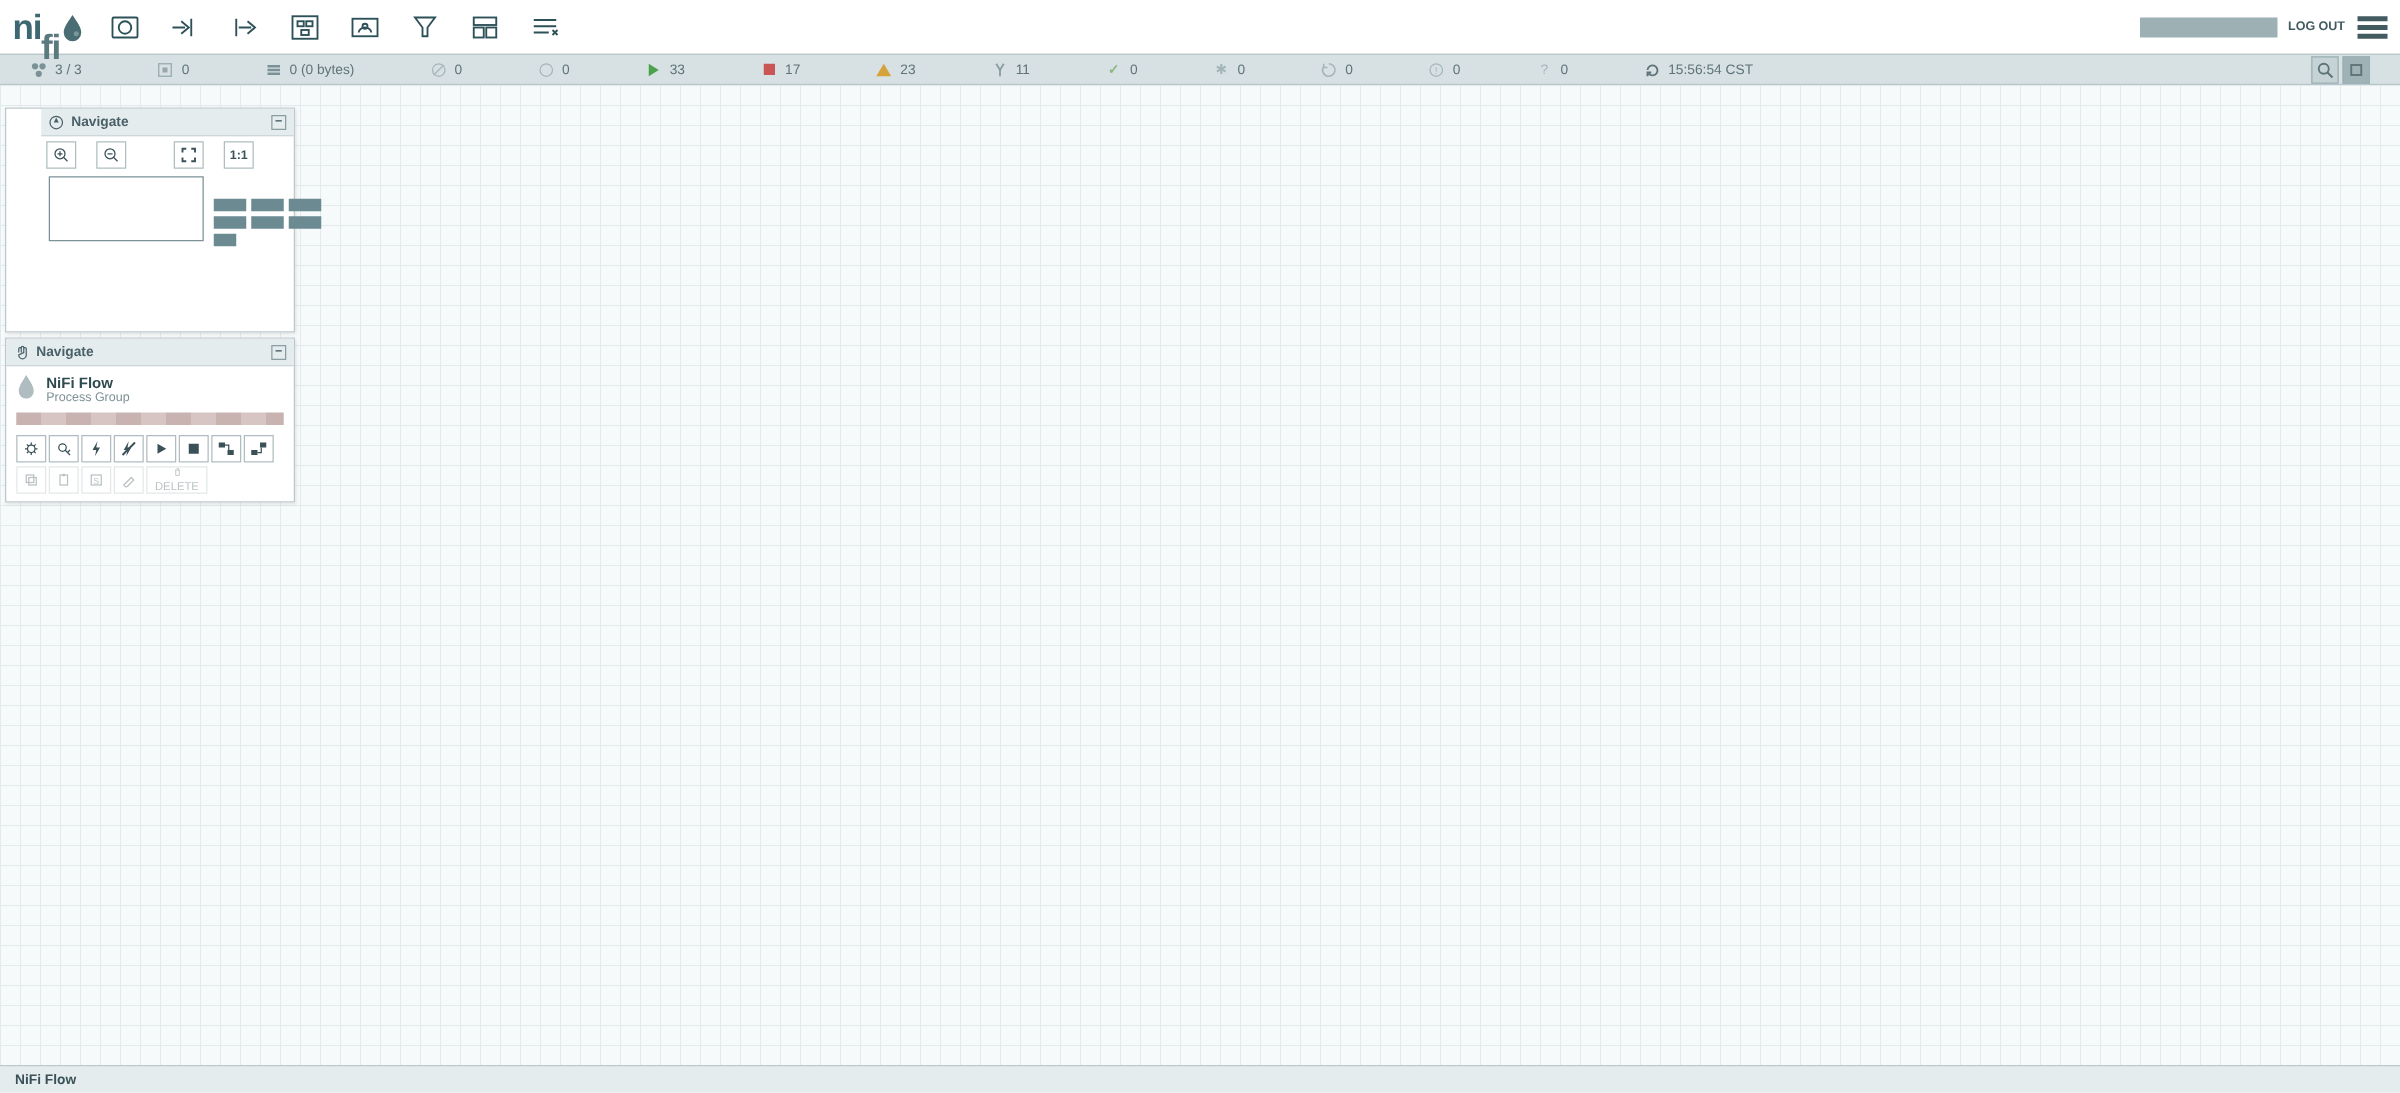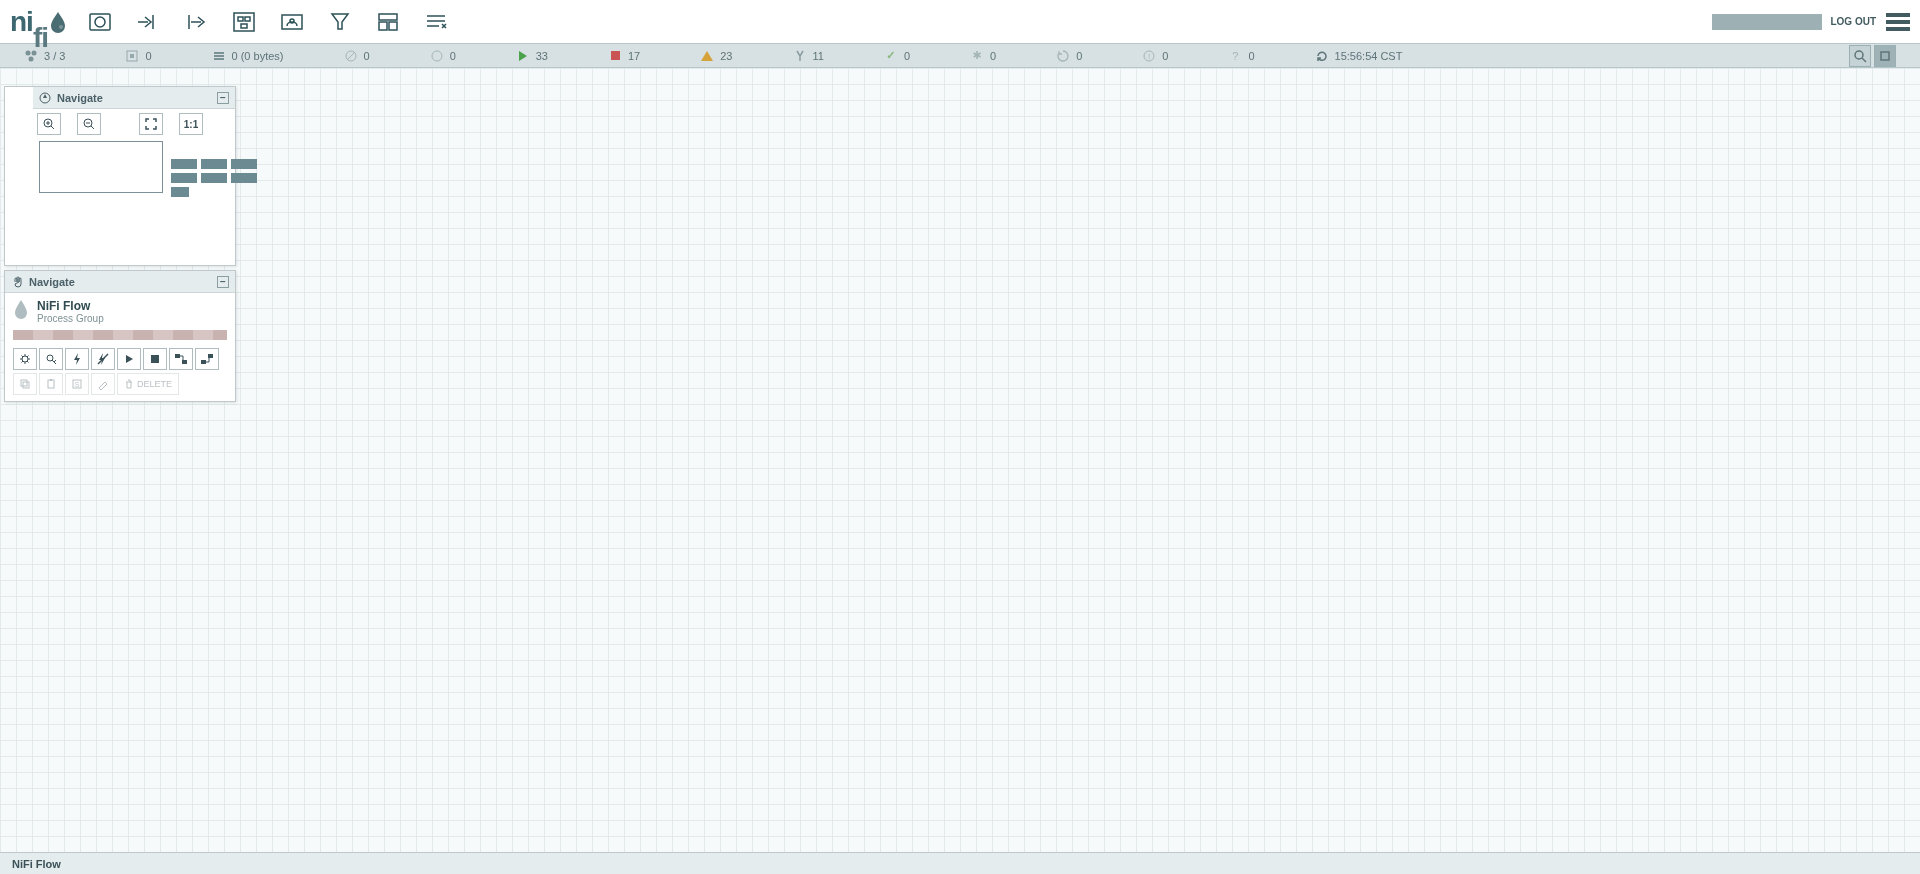--- a/index.html
+++ b/index.html
@@ -48,21 +48,21 @@
 .mini-nodes .node { width: 26px; height: 10px; background: #6b8a92; }
 .mini-nodes .node.sm { width: 18px; }
 
 .operate { left: 4px; top: 270px; width: 232px; }
 .op-body { padding: 6px 8px; }
 .op-item { display: flex; align-items: flex-start; gap: 8px; margin-bottom: 6px; }
 .op-name { font-size: 12px; font-weight: bold; color: #2f4a50; }
 .op-sub { font-size: 10px; color: #7d9195; }
 .op-id { height: 10px; background: repeating-linear-gradient(90deg, #c8b3b1 0 20px, #d6c5c3 20px 40px); margin: 4px 0 8px 0; }
 .btn-row { display: flex; gap: 2px; margin-top: 3px; }
-.op-btn { width: 24px; height: 22px; border: 1px solid #b0bdc0; display: flex; align-items: center; justify-content: center; background: #fff; cursor: pointer; font-size: 11px; color: #3a5158; }
+.op-btn { width: 24px; height: 22px; border: 1px solid #b0bdc0; display: flex; align-items: center; justify-content: center; background: #fff; cursor: pointer; font-size: 11px; color: #3a5158; flex-direction: column; }
 .op-btn.disabled { opacity: 0.35; cursor: default; }
 .op-btn.wide { width: auto; padding: 0 6px; font-size: 9px; gap: 3px; }
 
 
 .footer { position: absolute; bottom: 0; left: 0; right: 0; height: 22px; background: #e5ecee; border-top: 1px solid #bfc9cc; display: flex; align-items: center; padding: 0 12px; font-size: 11px; font-weight: bold; color: #3a5158; }
 
 
 .tri-play { width: 0; height: 0; border-left: 8px solid #4aa24a; border-top: 5px solid transparent; border-bottom: 5px solid transparent; }
 .sq-stop { width: 9px; height: 9px; background: #c95555; }
 .tri-warn { width: 0; height: 0; border-left: 6px solid transparent; border-right: 6px solid transparent; border-bottom: 10px solid #d6a23a; }

